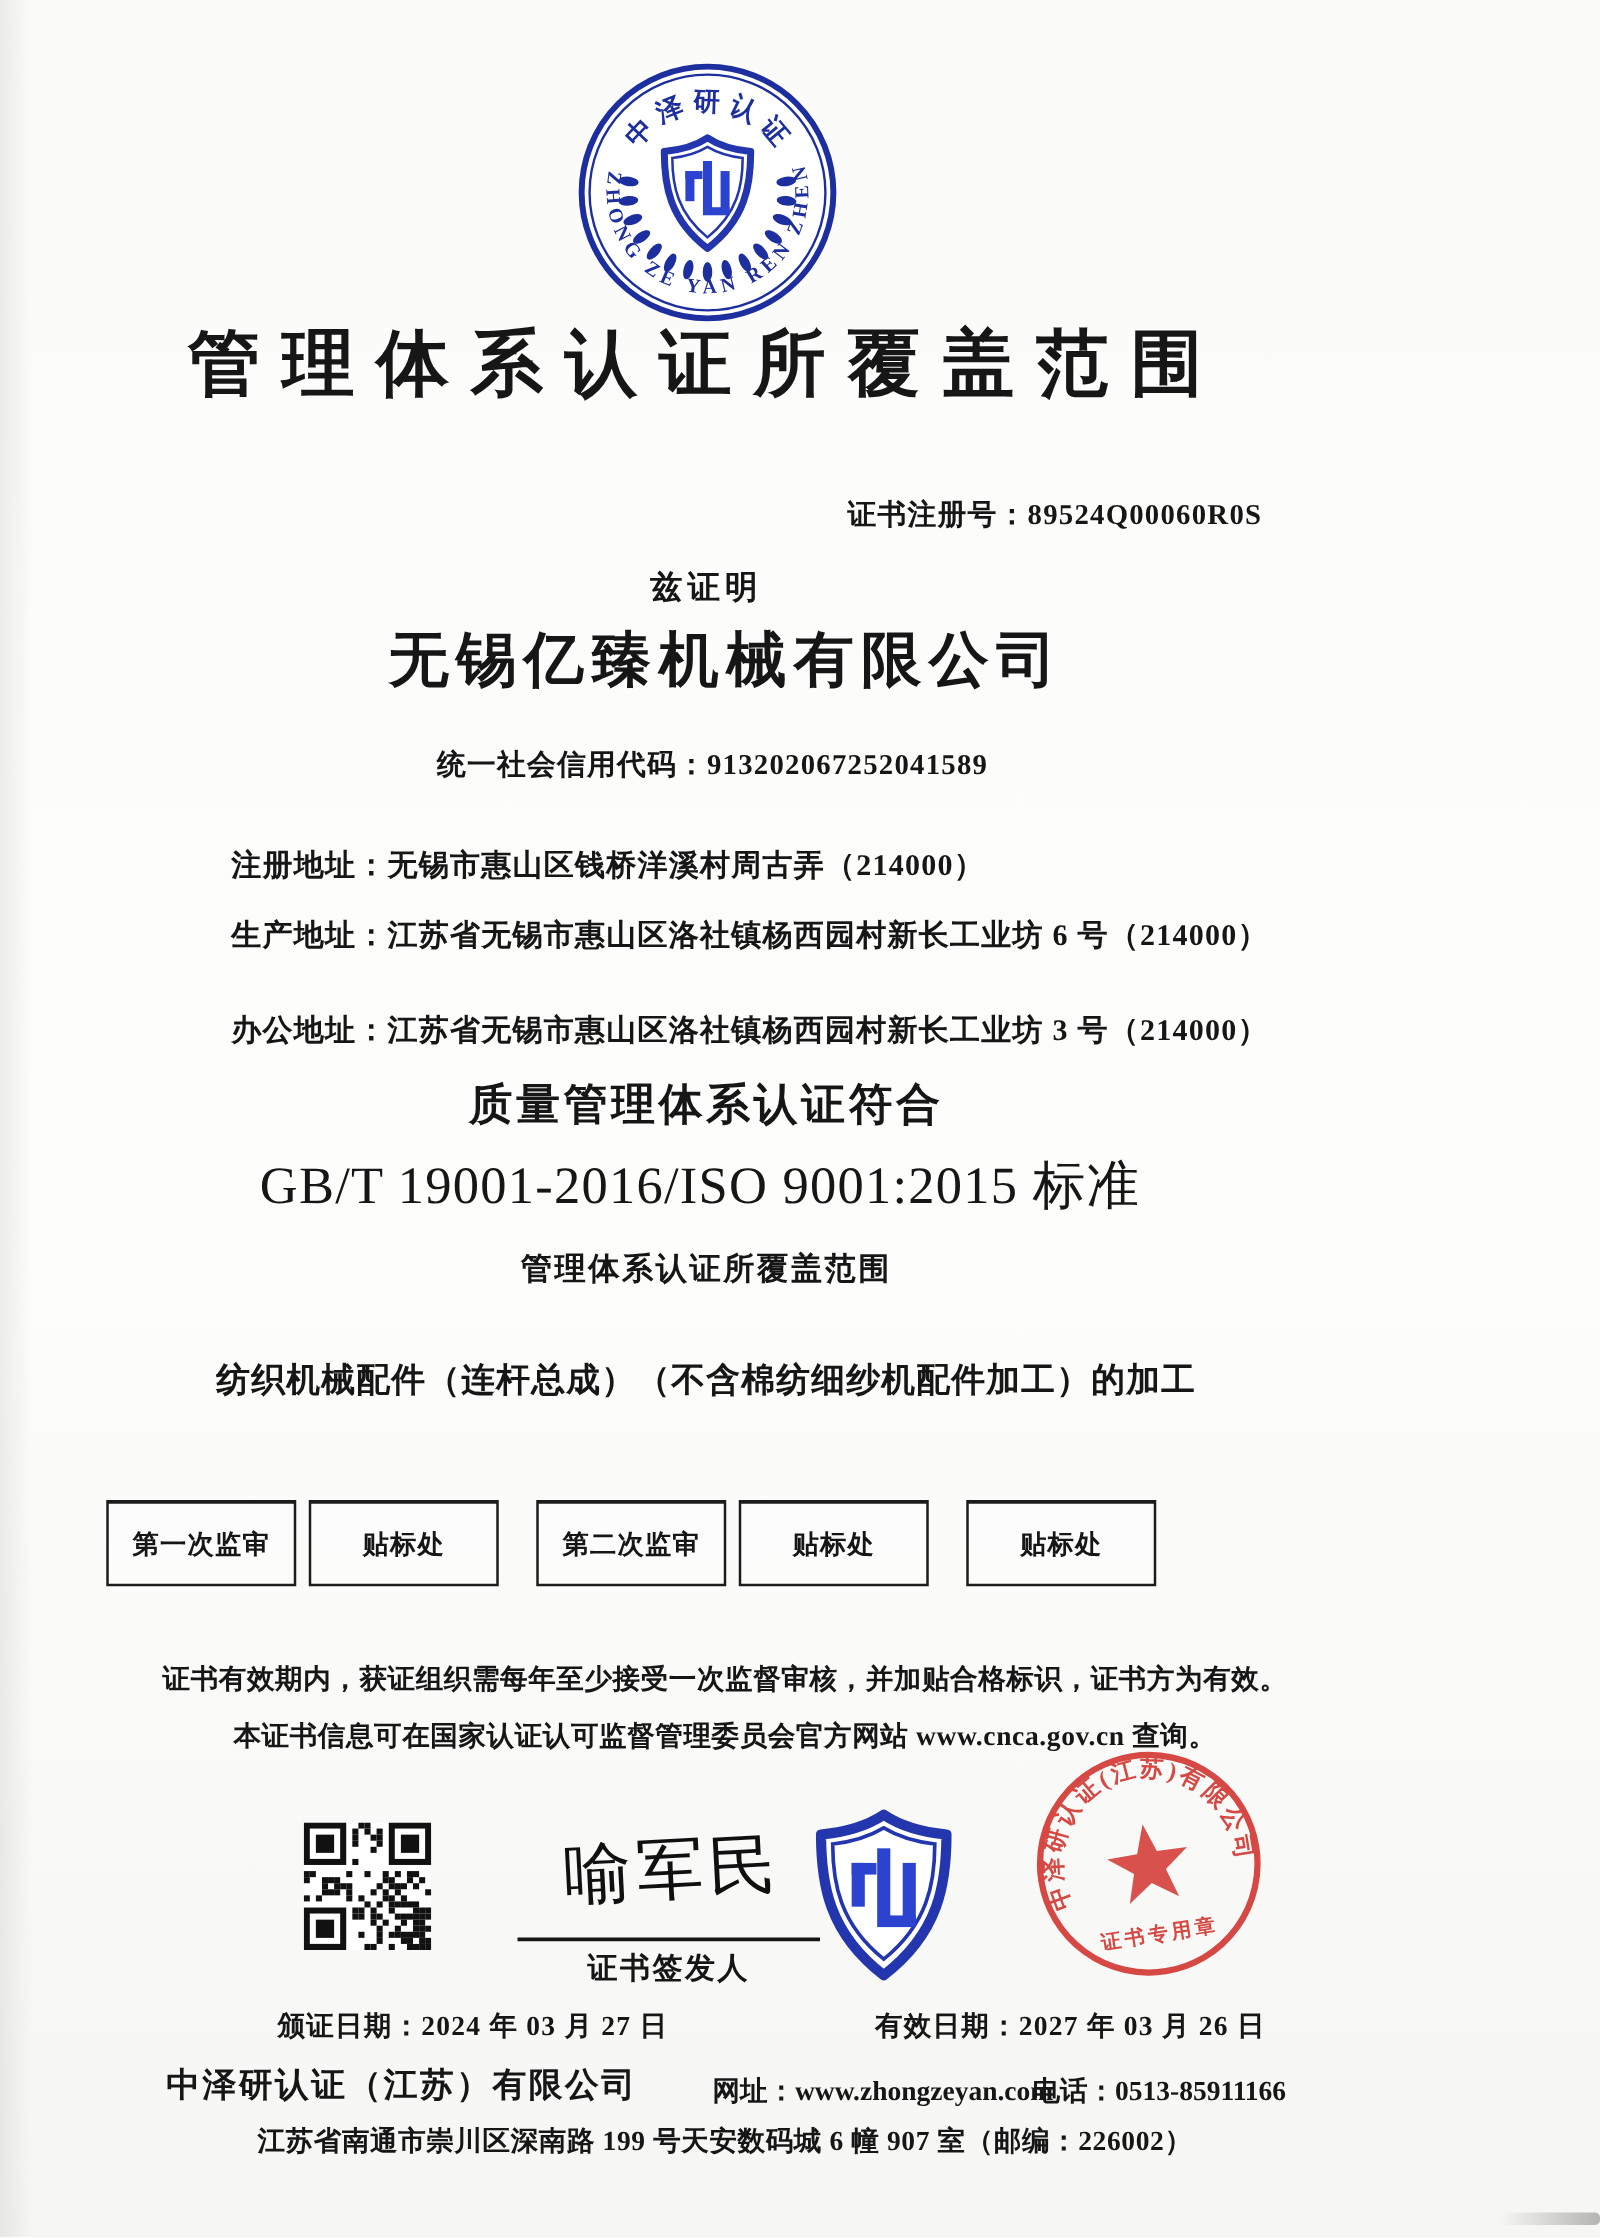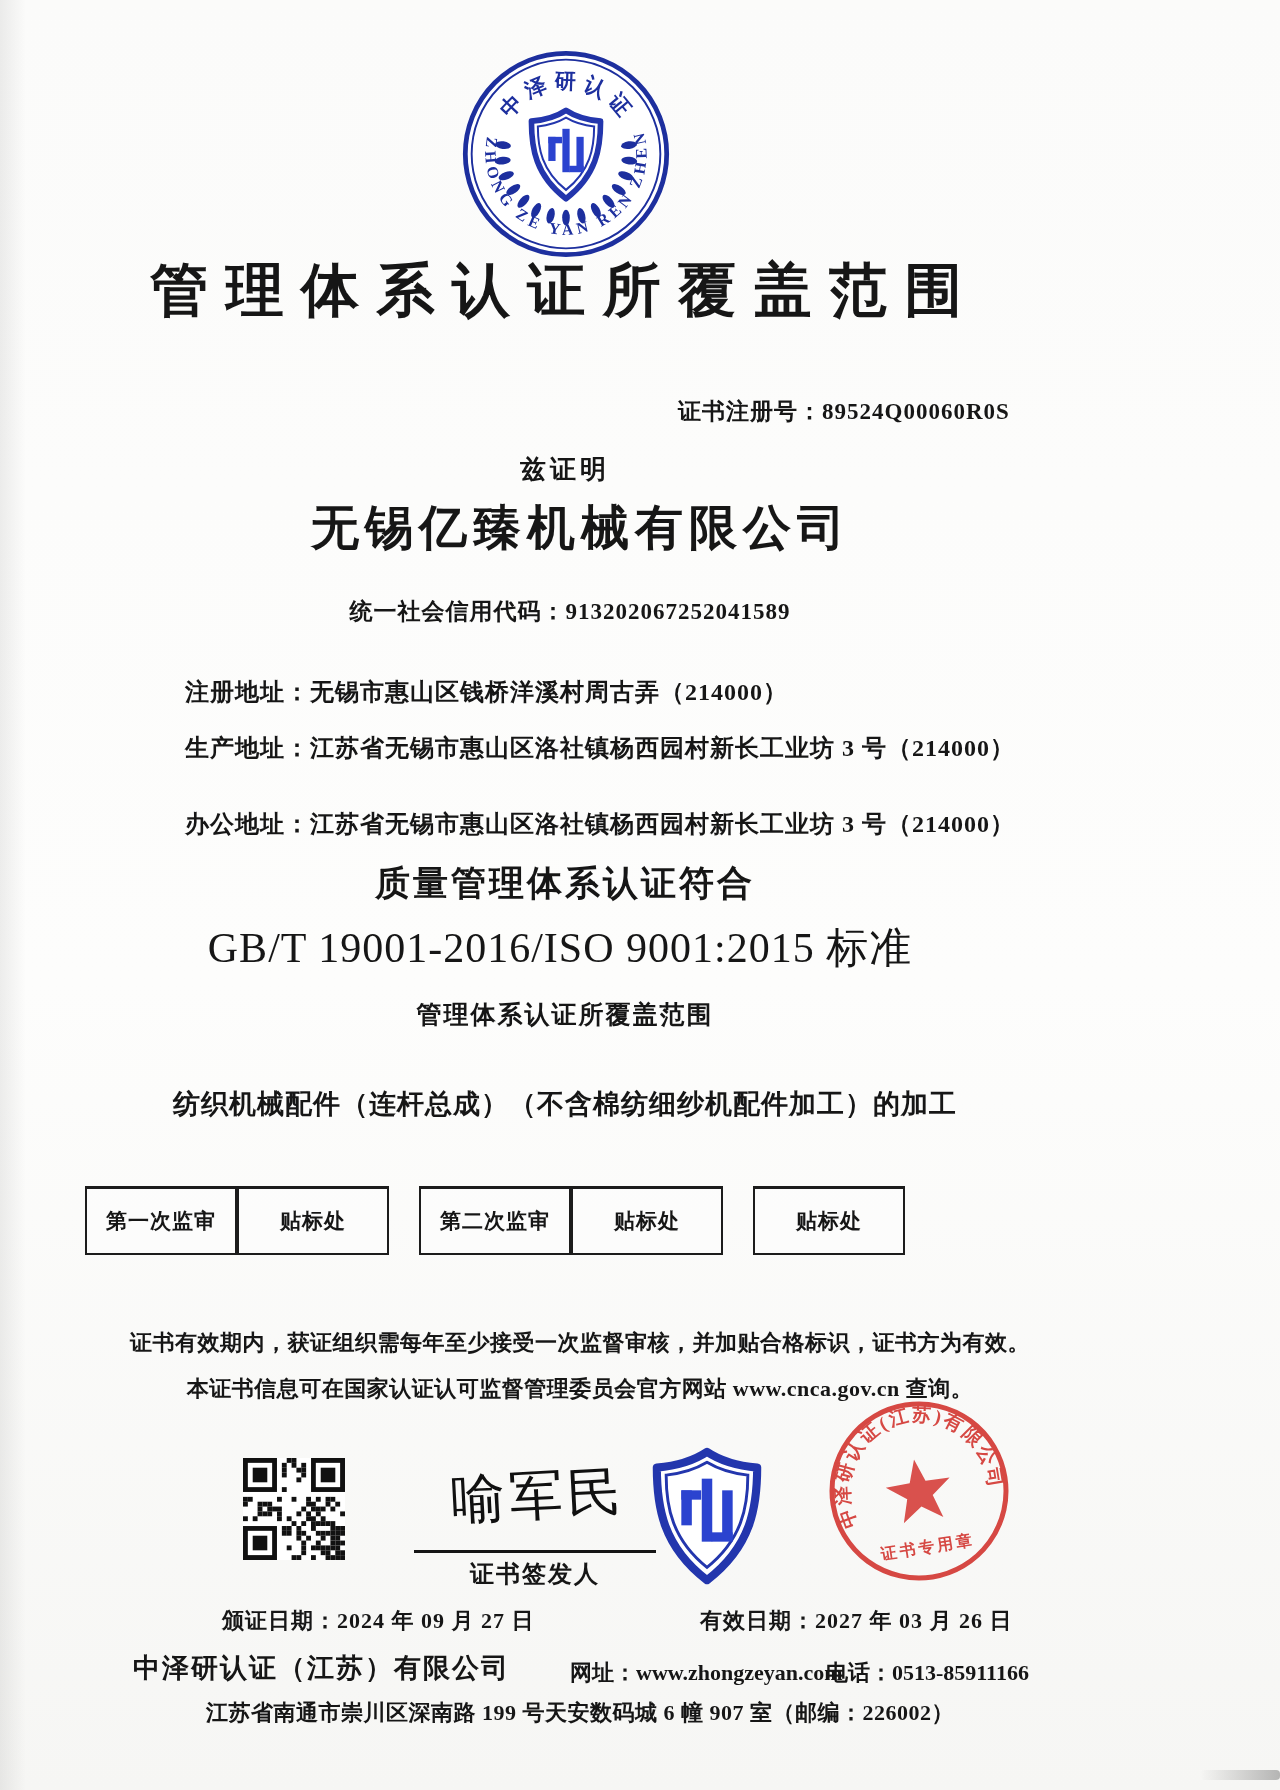--- a/index.html
+++ b/index.html
@@ -25,21 +25,21 @@
 
   .addr{left:185px; width:1000px; font-size:24px; font-weight:600; letter-spacing:1px; white-space:nowrap;}
   .addr1{top:676px;} .addr2{top:732px;} .addr3{top:788px;margin-top:20px;}
 
   .conform{left:0; top:860px; width:1130px; font-size:35px; font-weight:700; letter-spacing:3px;}
   .standard{left:0; top:920px; width:1120px; font-size:42px; font-weight:400; letter-spacing:1px; white-space:nowrap;}
   .scopehead{left:0; top:998px; width:1130px; font-size:25px; font-weight:700; letter-spacing:2px;}
   .scope{left:0; top:1086px; width:1130px; font-size:27px; font-weight:600; letter-spacing:1px;}
 
   .audit-row{left:85px; top:1186px; display:flex;}
-  .pair{display:flex; gap:0; margin-right:30px;}
+  .pair{display:flex; gap:10px; margin-right:30px;margin-top:14px;}
   .pair:last-child{margin-right:0;}
   .abox{
     width:148px; height:64px; border:2px solid #1c1c1c; border-top-width:3px;
     display:flex; align-items:center; justify-content:center;
     font-size:21px; font-weight:700; letter-spacing:1px; background:rgba(255,255,255,.4);
   }
 
   .notice{left:0; width:1160px; font-size:22px; font-weight:600; letter-spacing:.5px;}
   .notice1{top:1328px;} .notice2{top:1374px;text-align:center;}
 
@@ -118,21 +118,21 @@
   </div>
 
   <div class="abs title ctr">管理体系认证所覆盖范围</div>
   <div class="abs regline"><span>证书注册号：</span><span>89524Q00060R0S</span></div>
 
   <div class="abs certify ctr">兹证明</div>
   <div class="abs company ctr">无锡亿臻机械有限公司</div>
   <div class="abs credit ctr">统一社会信用代码：913202067252041589</div>
 
   <div class="abs addr addr1">注册地址：无锡市惠山区钱桥洋溪村周古弄（214000）</div>
-  <div class="abs addr addr2">生产地址：江苏省无锡市惠山区洛社镇杨西园村新长工业坊 3 号（214000）</div>
+  <div class="abs addr addr2">生产地址：江苏省无锡市惠山区洛社镇杨西园村新长工业坊 6 号（214000）</div>
   <div class="abs addr addr3">办公地址：江苏省无锡市惠山区洛社镇杨西园村新长工业坊 3 号（214000）</div>
 
   <div class="abs conform ctr">质量管理体系认证符合</div>
   <div class="abs standard ctr">GB/T 19001-2016/ISO 9001:2015 标准</div>
   <div class="abs scopehead ctr">管理体系认证所覆盖范围</div>
   <div class="abs scope ctr">纺织机械配件（连杆总成）（不含棉纺细纱机配件加工）的加工</div>
 
   <div class="abs audit-row">
     <div class="pair">
       <div class="abox">第一次监审</div>
@@ -290,21 +290,21 @@
       <circle cx="95" cy="95" r="87" fill="none" stroke="#d93a35" stroke-width="5"></circle>
       <path id="sealArc" d="M29.2,118.9 A70,70 0 1 1 160.8,118.9" fill="none"></path>
       <text font-size="19" font-weight="700" fill="#d93a35" letter-spacing="2.5">
         <textPath href="#sealArc">中泽研认证(江苏)有限公司</textPath>
       </text>
       <polygon fill="#dd4440" points="95,63 103,86 127.3,86.5 107.9,101.2 115,124.5 95,110.6 75,124.5 82.1,101.2 62.7,86.5 87,86"></polygon>
       <text x="95" y="157" text-anchor="middle" font-size="16" font-weight="700" fill="#d93a35" letter-spacing="3">证书专用章</text>
     </svg>
   </div>
 
-  <div class="abs dateline issuedate">颁证日期：2024 年 09 月 27 日</div>
+  <div class="abs dateline issuedate">颁证日期：2024 年 03 月 27 日</div>
   <div class="abs dateline validdate">有效日期：2027 年 03 月 26 日</div>
   <div class="abs issuer">中泽研认证（江苏）有限公司</div>
   <div class="abs website">网址：www.zhongzeyan.com</div>
   <div class="abs phone">电话：0513-85911166</div>
   <div class="abs footaddr ctr">江苏省南通市崇川区深南路 199 号天安数码城 6 幢 907 室（邮编：226002）</div>
 
   <div class="abs smudge"></div>
 </div>
 
 </body></html>

